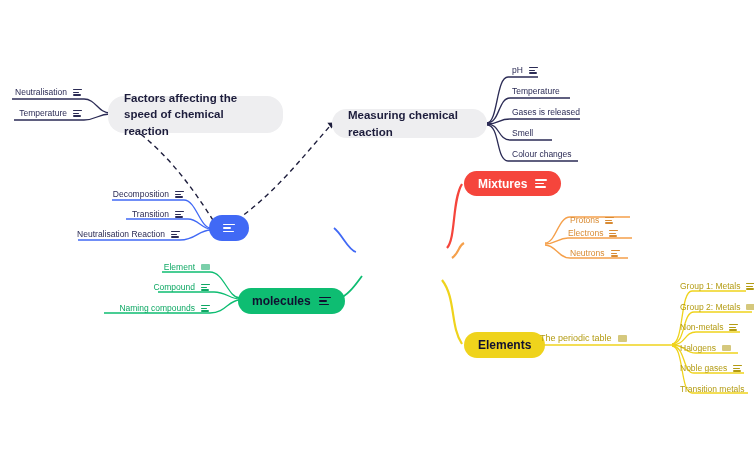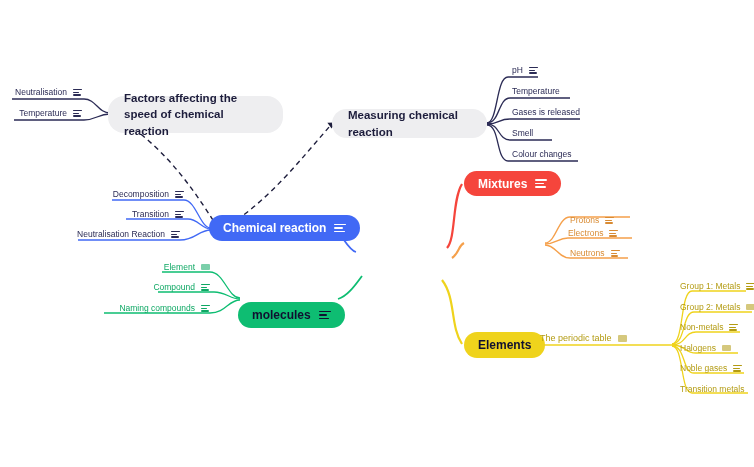--- a/index.html
+++ b/index.html
@@ -166,29 +166,28 @@
     <path d="M487,125 C500,125 496,161 508,161 L578,161" stroke="#2b2b55" stroke-width="1.3" fill="none"></path>
 
     <path d="M218,228 C200,200 170,150 118,118" stroke="#1d1d3c" stroke-width="1.4" fill="none" stroke-dasharray="5 4"></path>
     <path d="M112.5,116.5 l7,1.6 l-5.6,4.4 z" fill="#1d1d3c"></path>
     <path d="M222,230 C270,200 300,160 330,126" stroke="#1d1d3c" stroke-width="1.4" fill="none" stroke-dasharray="5 4"></path>
     <path d="M335,122.6 l-7.6,0.2 l4.2,5.8 z" fill="#1d1d3c"></path>
   </svg>
 
 
   <div class="pill" style="left:209px; top:215px; height:26px; background:#4169f5; color:#ffffff;">
-    <span>Chemical reaction</span>
     <span class="hicon big">
         <i></i>
         <i></i>
         <i></i>
       </span>
   </div>
 
-  <div class="pill" style="left:238px; top:302px; height:26px; background:#0ebd72; color:#101030;">
+  <div class="pill" style="left:238px; top:288px; height:26px; background:#0ebd72; color:#101030;">
     <span>molecules</span>
     <span class="hicon big">
         <i></i>
         <i></i>
         <i></i>
       </span>
   </div>
 
   <div class="pill" style="left:464px; top:171px; height:25px; background:#f5453c; color:#ffffff;">
     <span>Mixtures</span>

